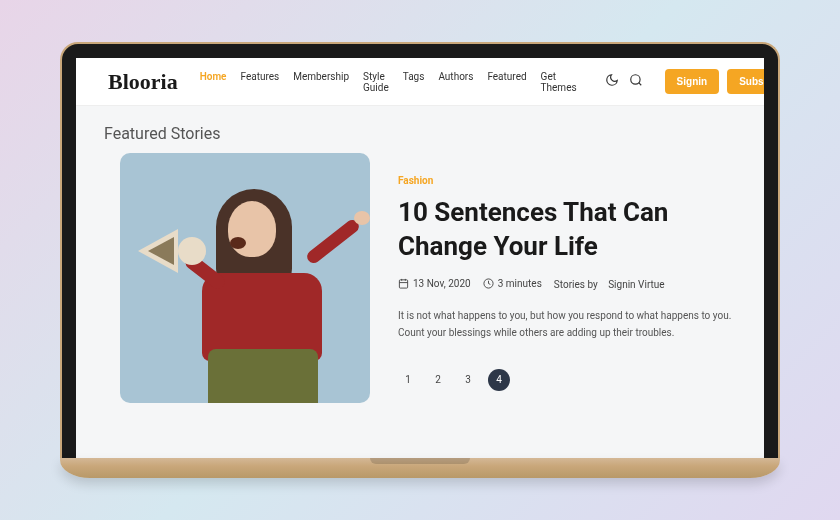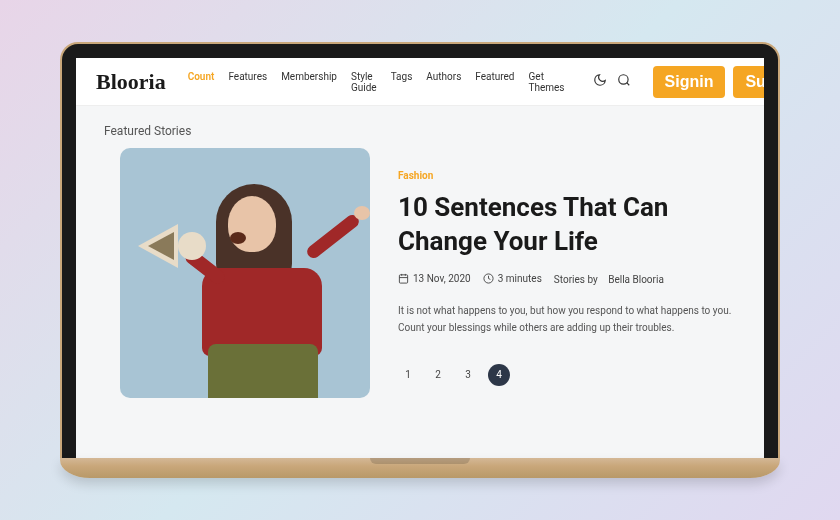--- a/index.html
+++ b/index.html
@@ -43,46 +43,46 @@
     background: rgba(0,0,0,0.15);
     border-radius: 0 0 8px 8px;
   }
 
   
   .page { width: 100%; height: 100%; background: #f5f6f7; display: flex; flex-direction: column; }
   .navbar {
     background: #fff;
     height: 48px;
     display: flex; align-items: center;
-    padding: 0 20px;
+    padding: 0 32px;
     border-bottom: 1px solid #eee;
     gap: 14px;
   }
   .logo {
     font-family: "Brush Script MT", cursive;
     font-size: 22px; font-weight: bold;
     color: #1a1a1a;
     margin-right: 8px;
   }
   .nav-links { display: flex; gap: 14px; }
   .nav-link { font-size: 10px; color: #333; cursor: pointer; }
   .nav-link.active { color: #f5a623; font-weight: 600; }
   .nav-spacer { flex: 1; }
   .nav-icons { display: flex; gap: 10px; align-items: center; }
   .nav-icon { color: #333; cursor: pointer; }
   .nav-buttons { display: flex; gap: 8px; margin-left: 8px; }
   .btn {
     background: #f5a623; color: #fff;
-    font-size: 16px; font-weight: 600;
+    font-size: 10px; font-weight: 600;
     padding: 7px 12px; border-radius: 4px;
     cursor: pointer; border: none;
   }
 
   .content { padding: 18px 28px; flex: 1; }
-  .section-label { font-size: 12px; color: #555; margin-bottom: 10px; }
+  .section-label { font-size: 16px; color: #555; margin-bottom: 10px; }
 
   .story { display: flex; gap: 28px; padding-left: 16px; }
   .story-image {
     width: 250px; height: 250px;
     background: #a8c4d4;
     border-radius: 10px;
     position: relative;
     overflow: hidden;
     flex-shrink: 0;
   }
@@ -210,21 +210,21 @@
 <body>
 
 <div class="laptop">
   <div class="laptop-screen-frame">
     <div class="laptop-screen">
 
       <div class="page">
         <div class="navbar">
           <div class="logo">Blooria</div>
           <div class="nav-links">
-            <div class="nav-link active">Count</div>
+            <div class="nav-link active">Home</div>
             <div class="nav-link">Features</div>
             <div class="nav-link">Membership</div>
             <div class="nav-link">Style Guide</div>
             <div class="nav-link">Tags</div>
             <div class="nav-link">Authors</div>
             <div class="nav-link">Featured</div>
             <div class="nav-link">Get Themes</div>
           </div>
           <div class="nav-spacer"></div>
           <div class="nav-icons">
@@ -286,21 +286,21 @@
                     <svg width="11" height="11" viewBox="0 0 24 24" fill="none" stroke="currentColor" stroke-width="2">
                         <circle cx="12" cy="12" r="10"></circle>
                         <polyline points="12 6 12 12 16 14"></polyline>
                       </svg>
                   </span>
                   <span>3 minutes</span>
                 </div>
                 <div class="meta-item">
                   <span>Stories by</span>
                   &nbsp;
-                  <span>Bella Blooria</span>
+                  <span>Signin Virtue</span>
                 </div>
               </div>
               <div class="story-excerpt">It is not what happens to you, but how you respond to what happens to you. Count your blessings while others are adding up their troubles.</div>
 
               <div class="pagination">
                 <div class="page-num">1</div>
                 <div class="page-num">2</div>
                 <div class="page-num">3</div>
                 <div class="page-num active">4</div>
               </div>

